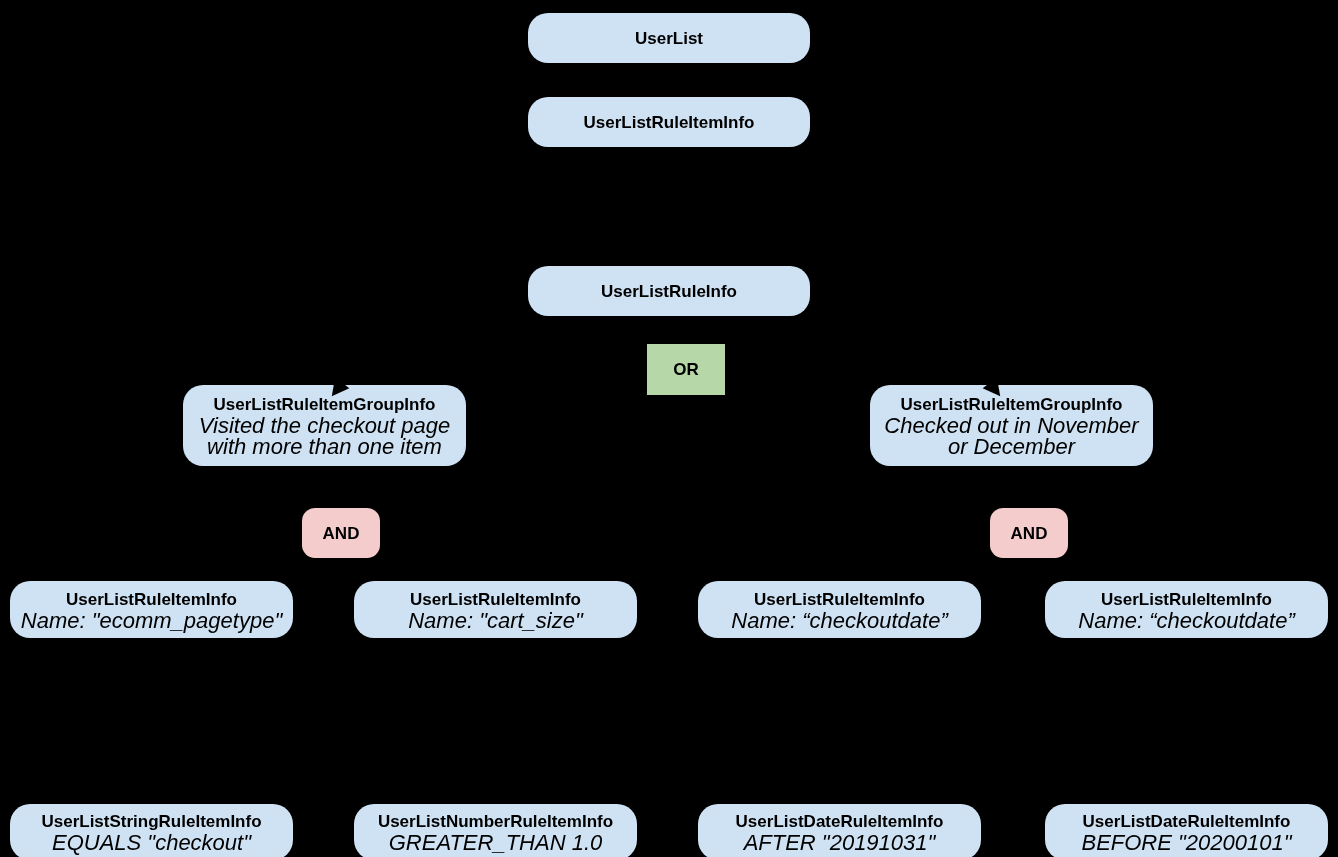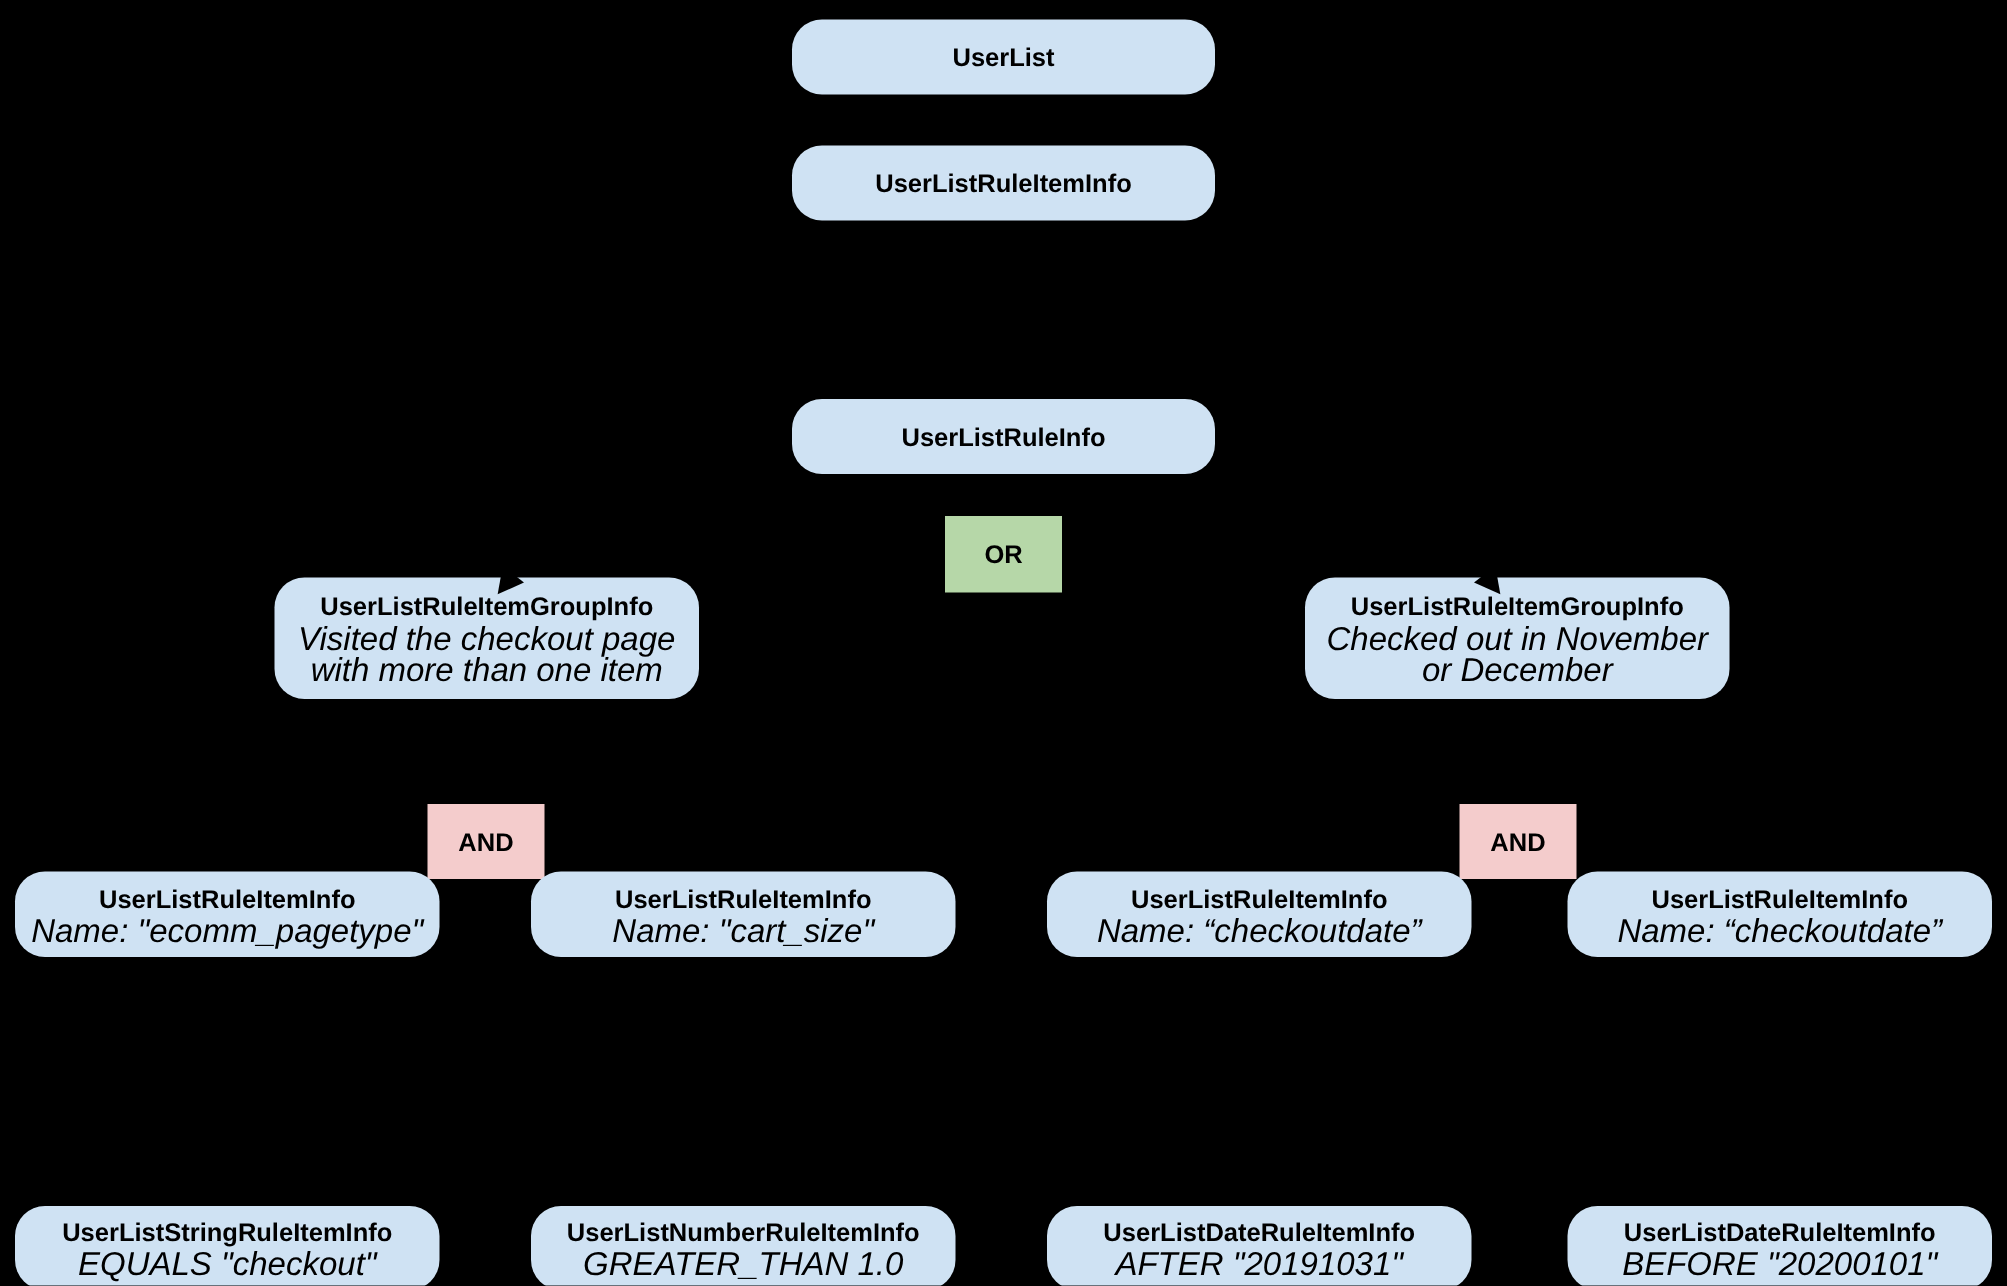--- a/index.html
+++ b/index.html
@@ -25,20 +25,21 @@
     color:#000000;
     box-sizing:border-box;
   }
   .blue{
     background:#cfe2f3;
     border-radius:20px;
   }
   .op{
     background:#b6d7a8;
     border-radius:0;
+    margin-left:17px;
   }
   .op.and{
     background:#f4cccc;
   }
   .node .title{
     font-weight:bold;
     font-size:17px;
     line-height:21px;
     white-space:nowrap;
   }
@@ -52,21 +53,21 @@
   }
   
   .chain{left:528px;width:282px;height:50px;}
   
   .group{width:283px;height:81px;top:385px;padding:4px 10px;}
   
   .ritem{width:283px;height:57px;top:581px;}
   
   .oitem{width:283px;height:56px;top:786px;margin-top:18px;}
   
-  .andbox{width:78px;height:50px;top:536px;}
+  .andbox{width:78px;height:50px;top:508px;border-radius:13px;}
   
   .orbox{left:630px;top:344px;width:78px;height:51px;}
   
   .arrowhead{
     position:absolute;
     width:0;height:0;
     border-left:9px solid transparent;
     border-right:9px solid transparent;
     border-top:17px solid #000000;
     z-index:5;

